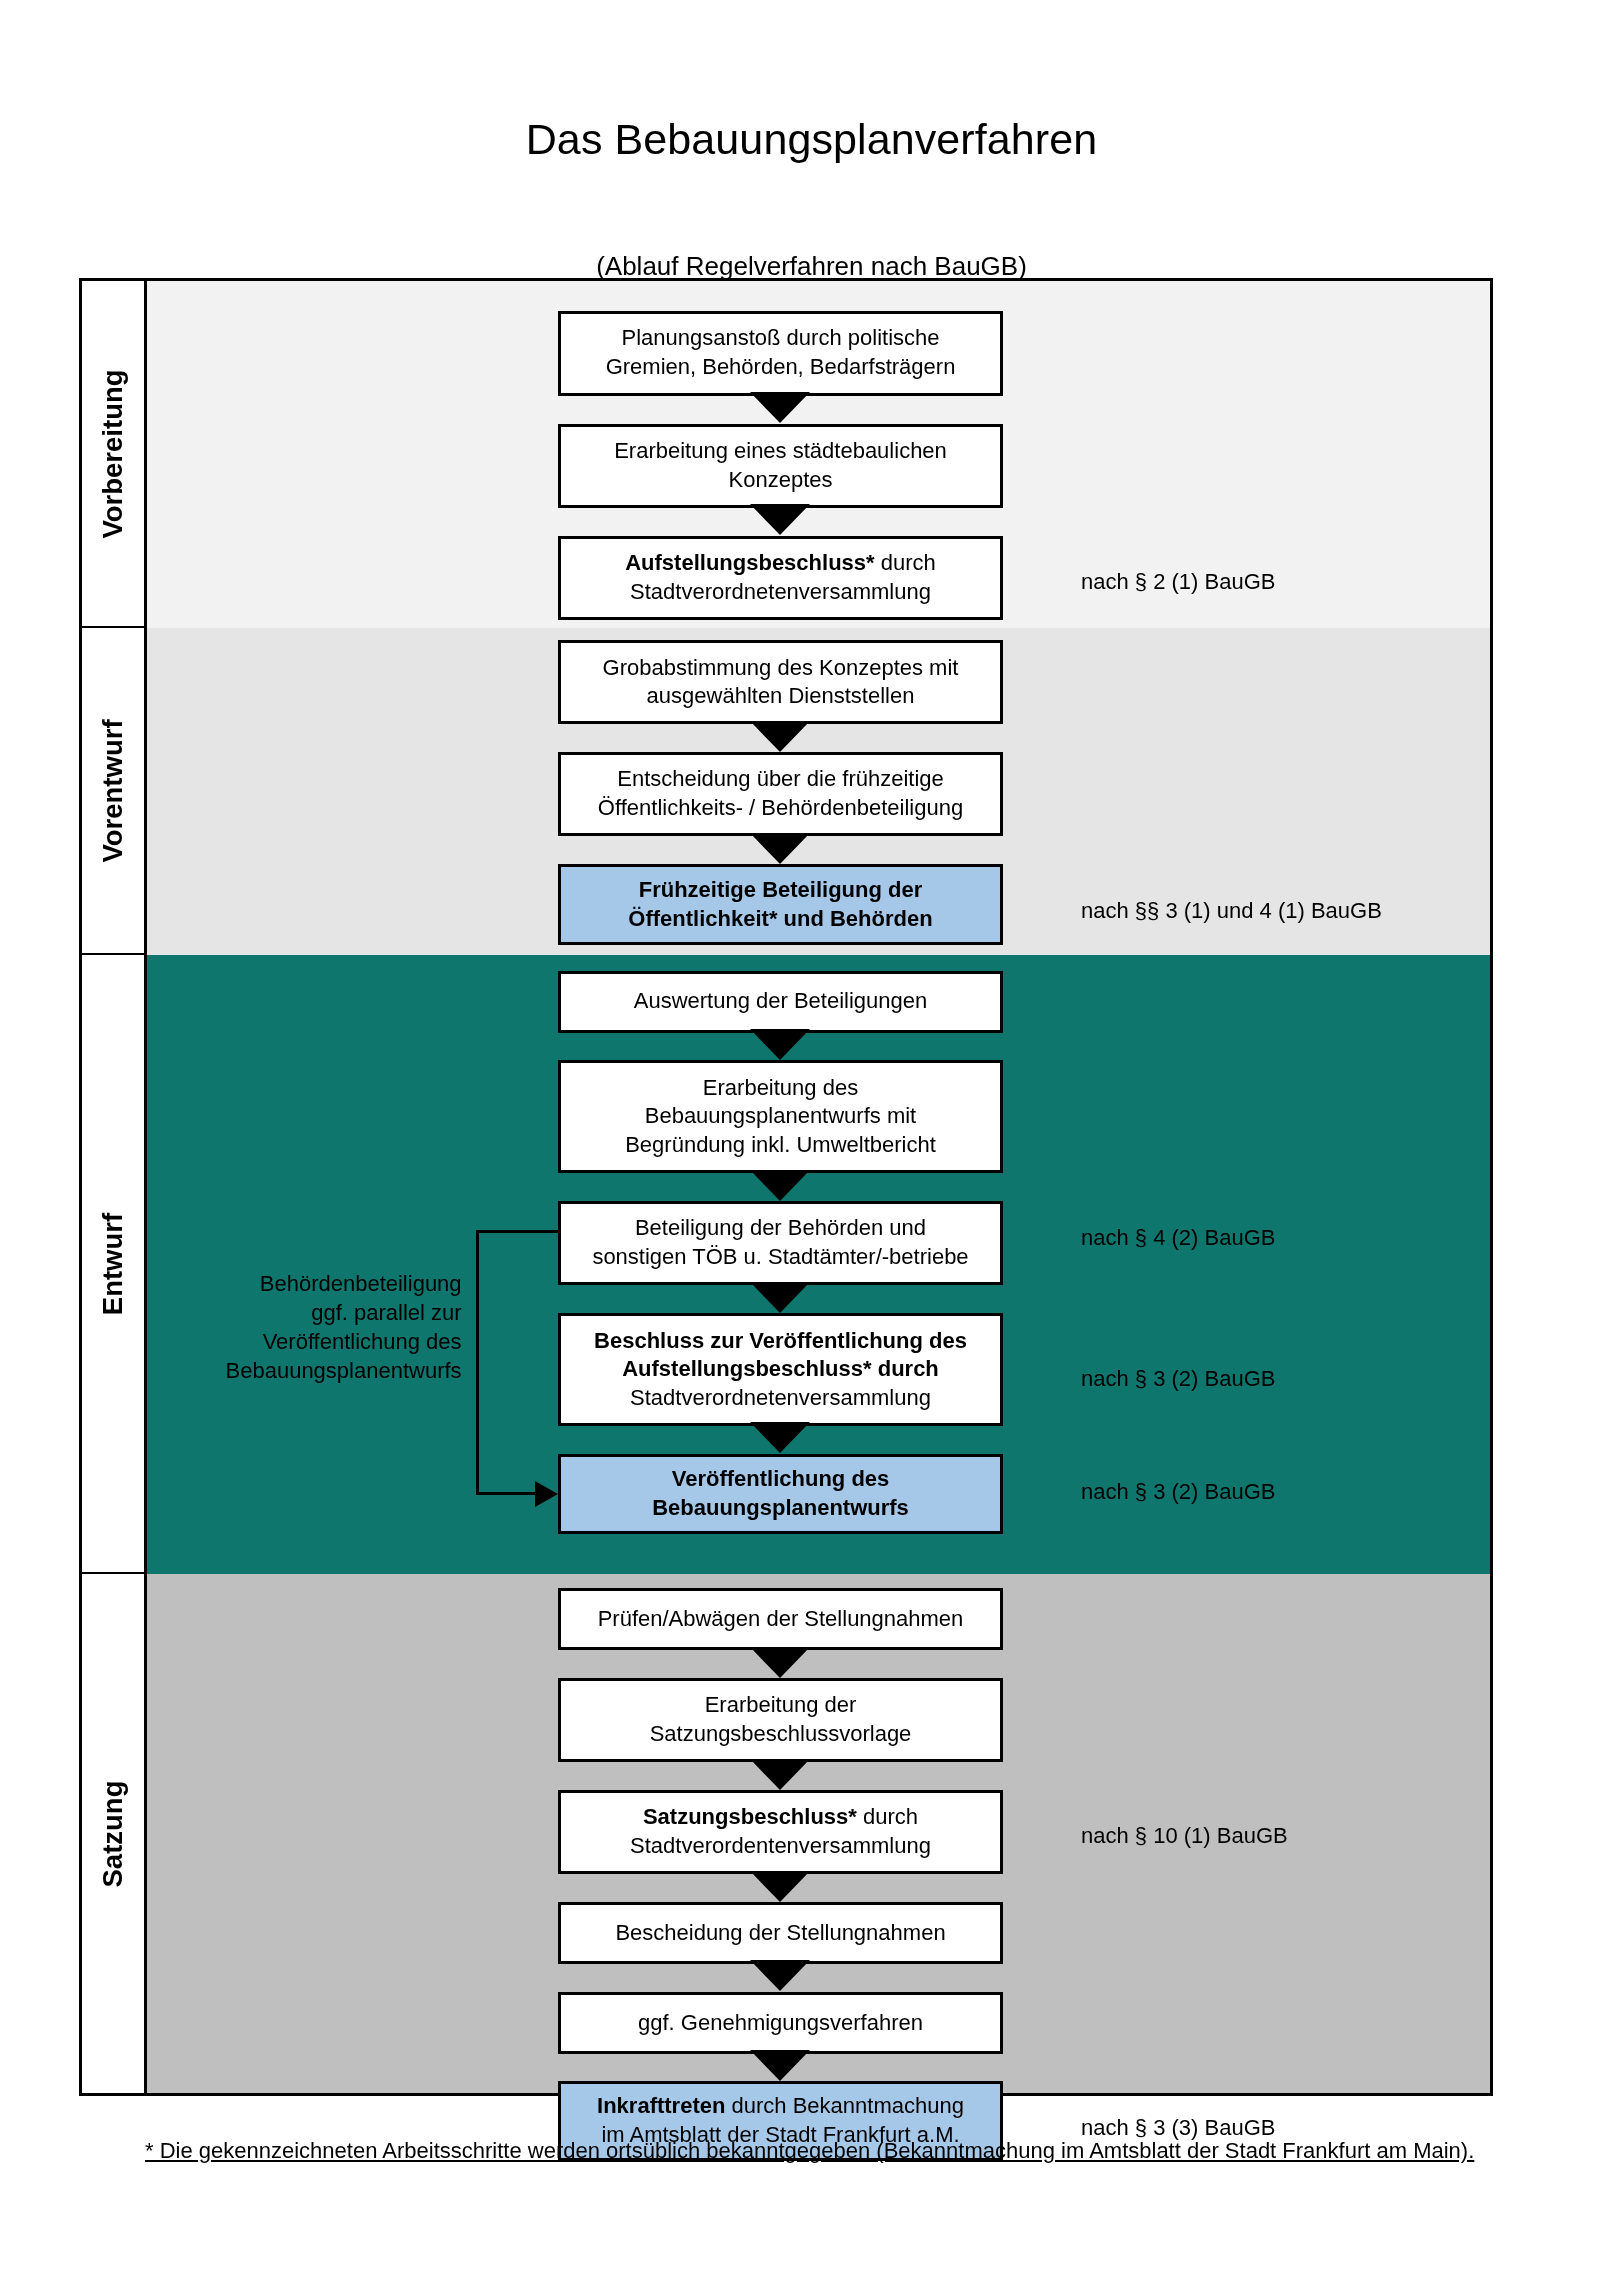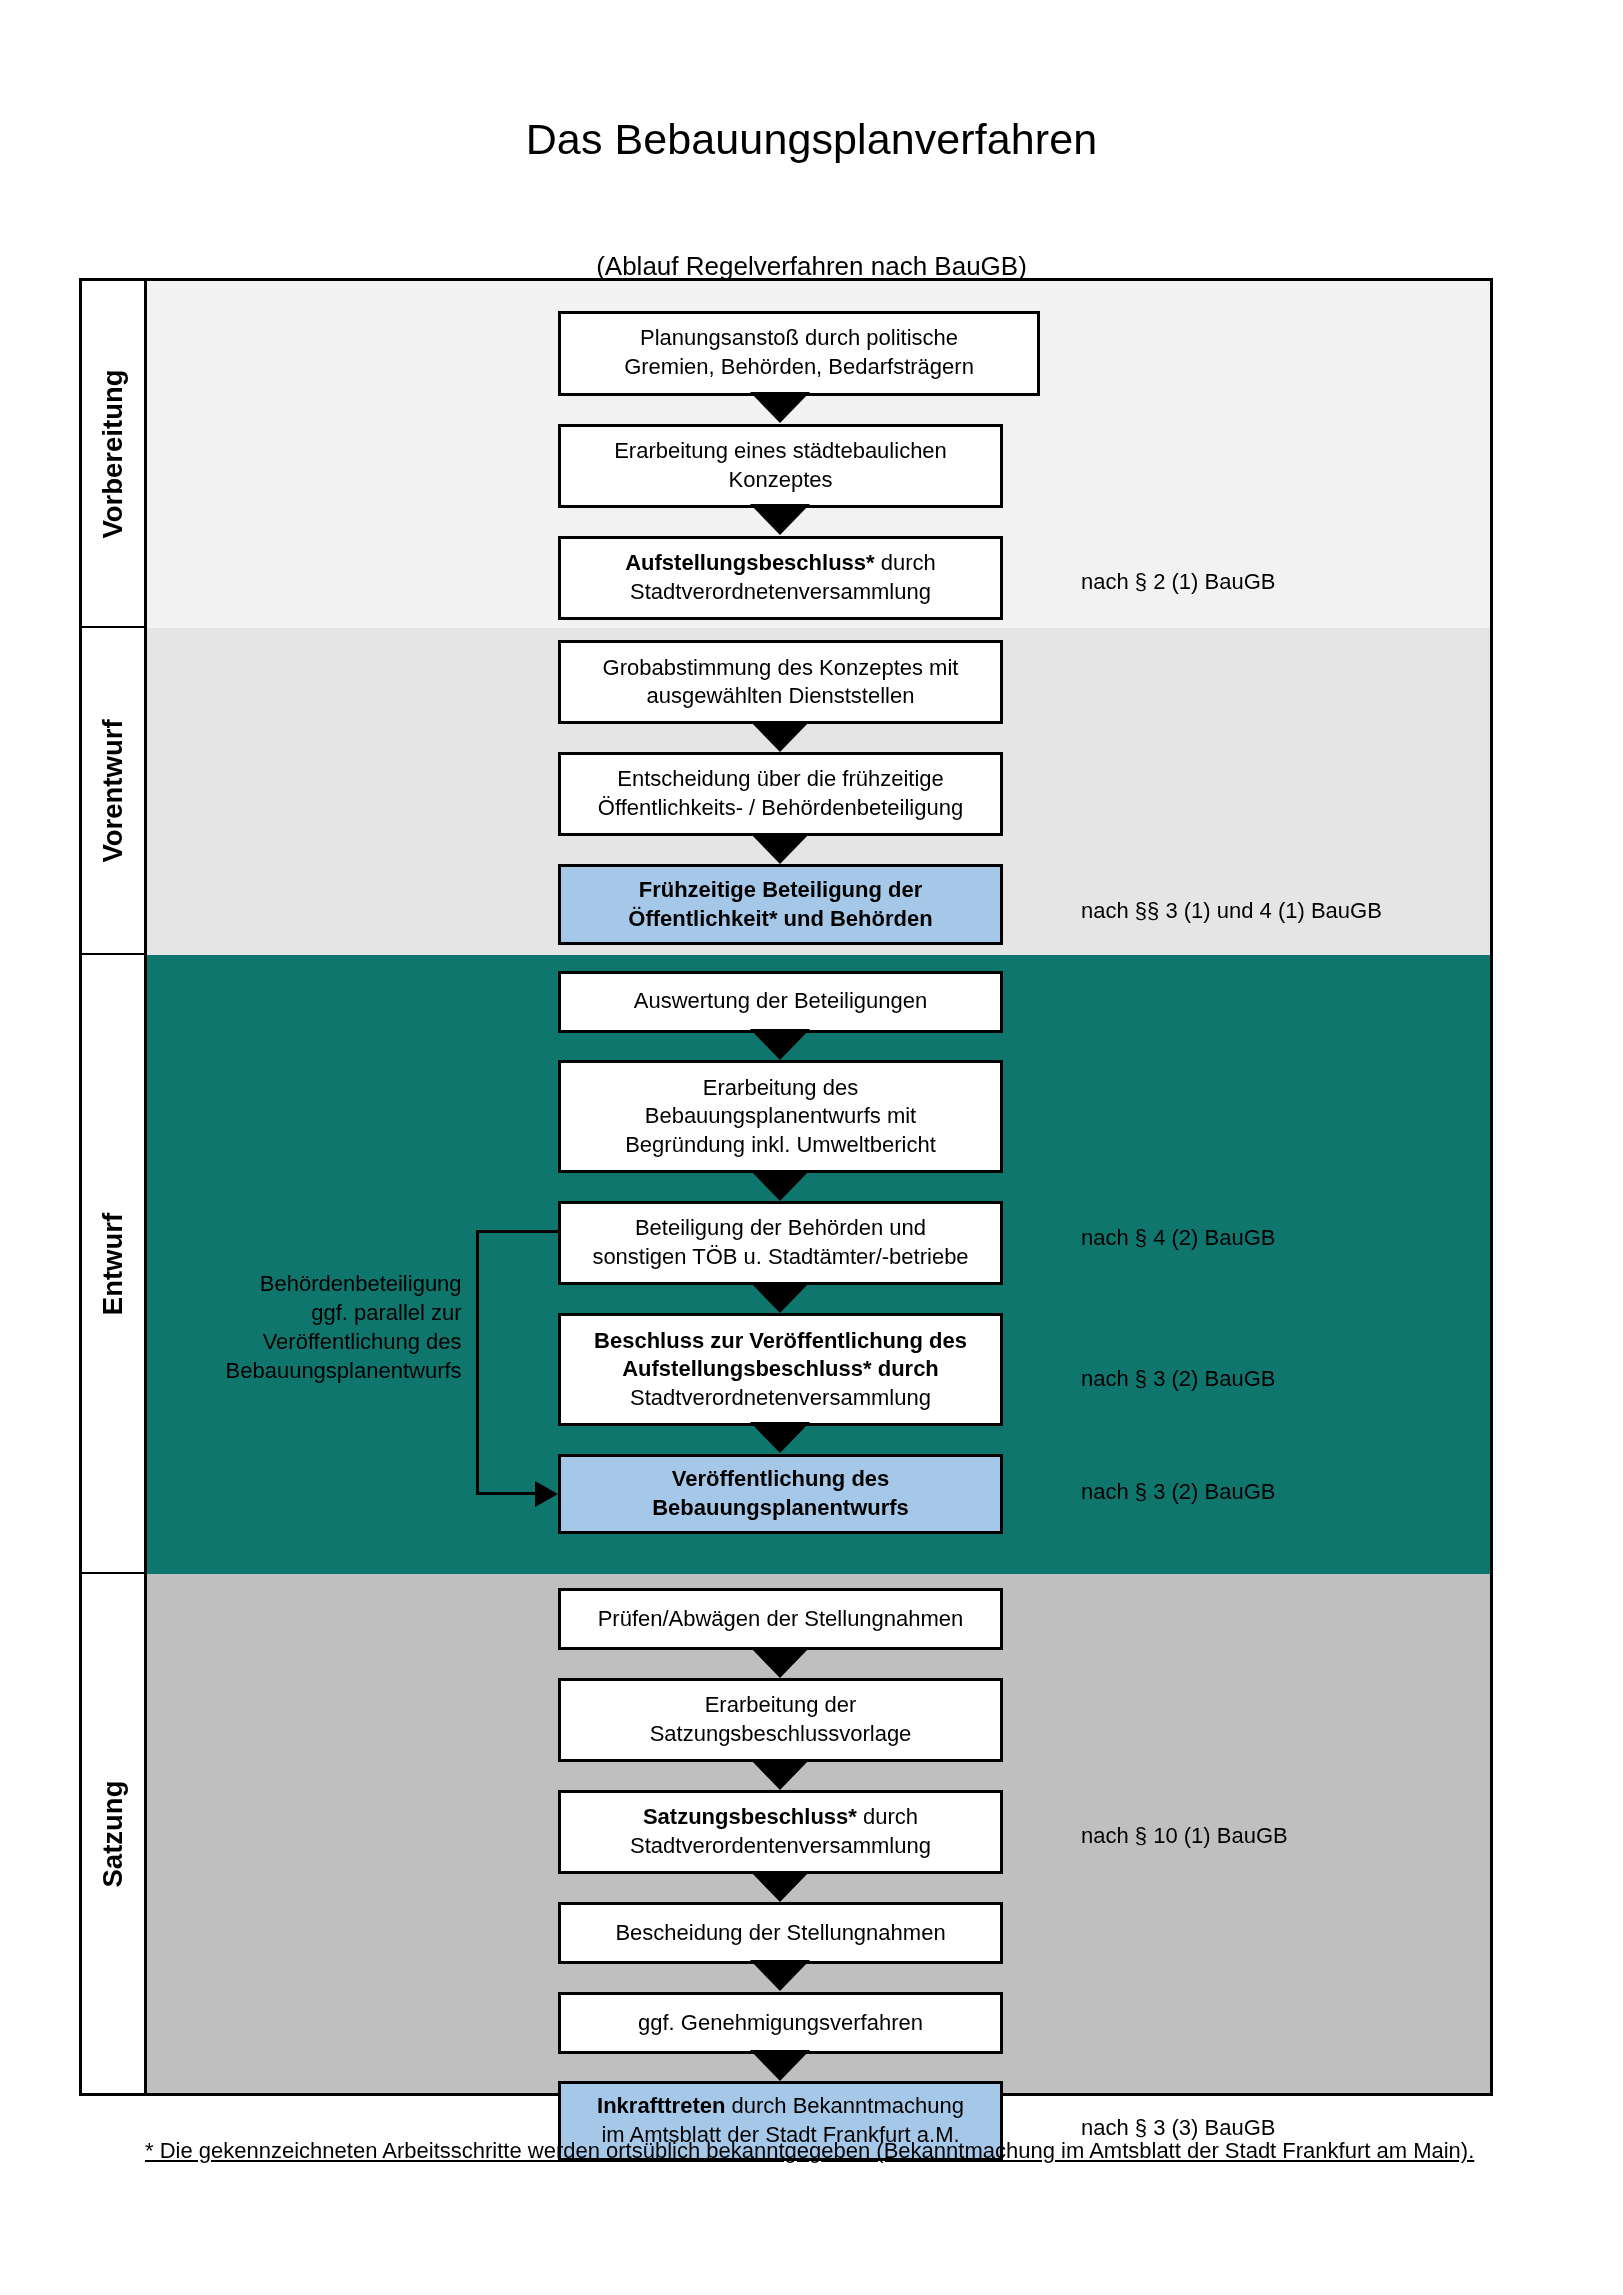--- a/index.html
+++ b/index.html
@@ -123,21 +123,21 @@
       </div>
       <div class="label-cell" style="height:519px">
         <span>Satzung</span>
       </div>
     </div>
 
     <div class="body-col">
 
       <div class="band b1" style="height:347px">
 
-        <div class="pbox" style="left:411px;top:29.5px;width:482px;height:85px">
+        <div class="pbox" style="left:411px;top:29.5px;width:445px;height:85px">
           <div>
             <span class="ln">Planungsanstoß durch politische</span>
             <span class="ln">Gremien, Behörden, Bedarfsträgern</span>
           </div>
         </div>
         <div class="tri" style="left:603px;top:111px"></div>
 
         <div class="pbox" style="left:411px;top:143px;width:445px;height:84px">
           <div>
             <span class="ln">Erarbeitung eines städtebaulichen</span>

